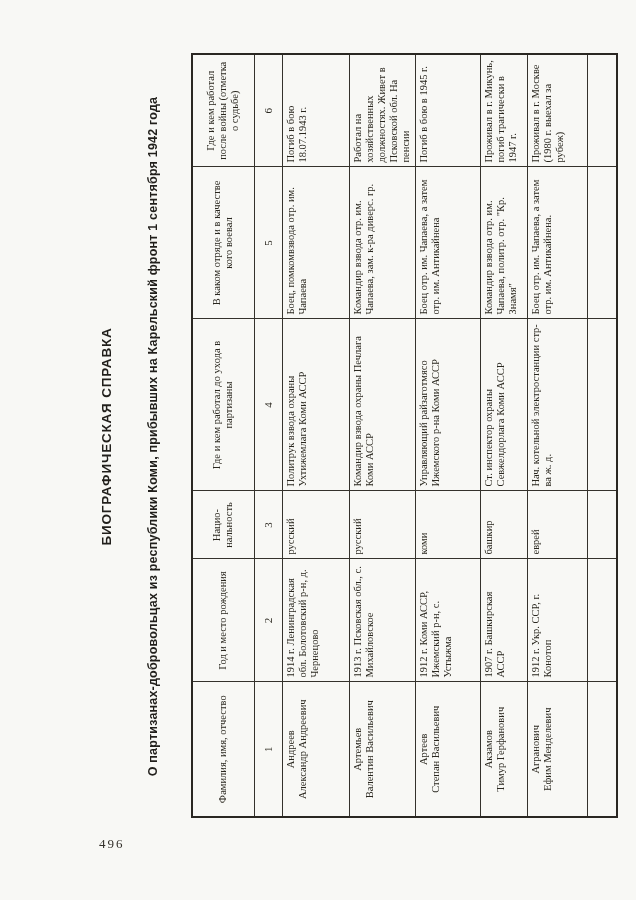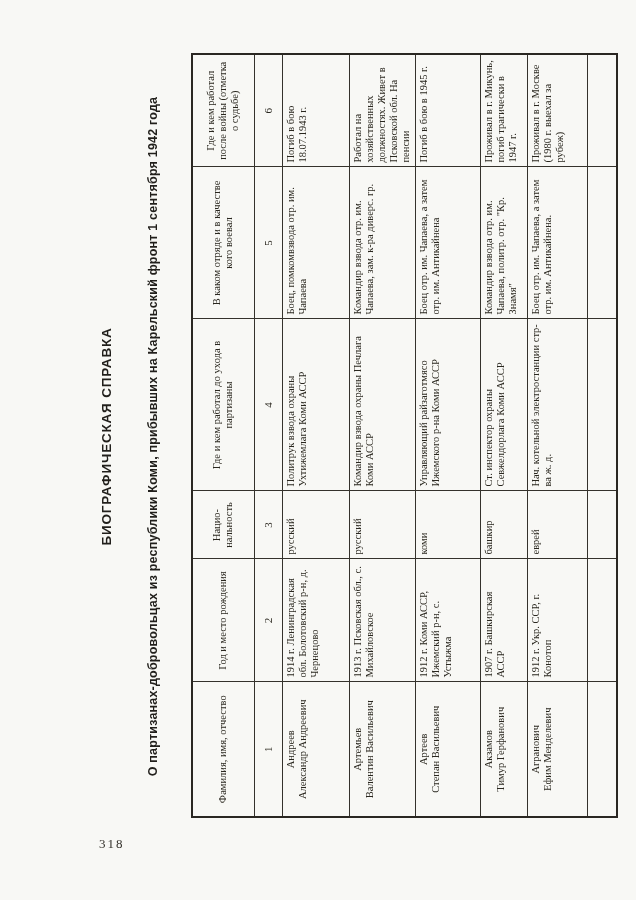--- a/index.html
+++ b/index.html
@@ -169,14 +169,14 @@
           <td></td>
           <td></td>
           <td></td>
           <td></td>
           <td></td>
         </tr>
       </tbody>
     </table>
   </div>
 
-  <div class="pageno">318</div>
+  <div class="pageno">496</div>
 </div>
 
 </body></html>

